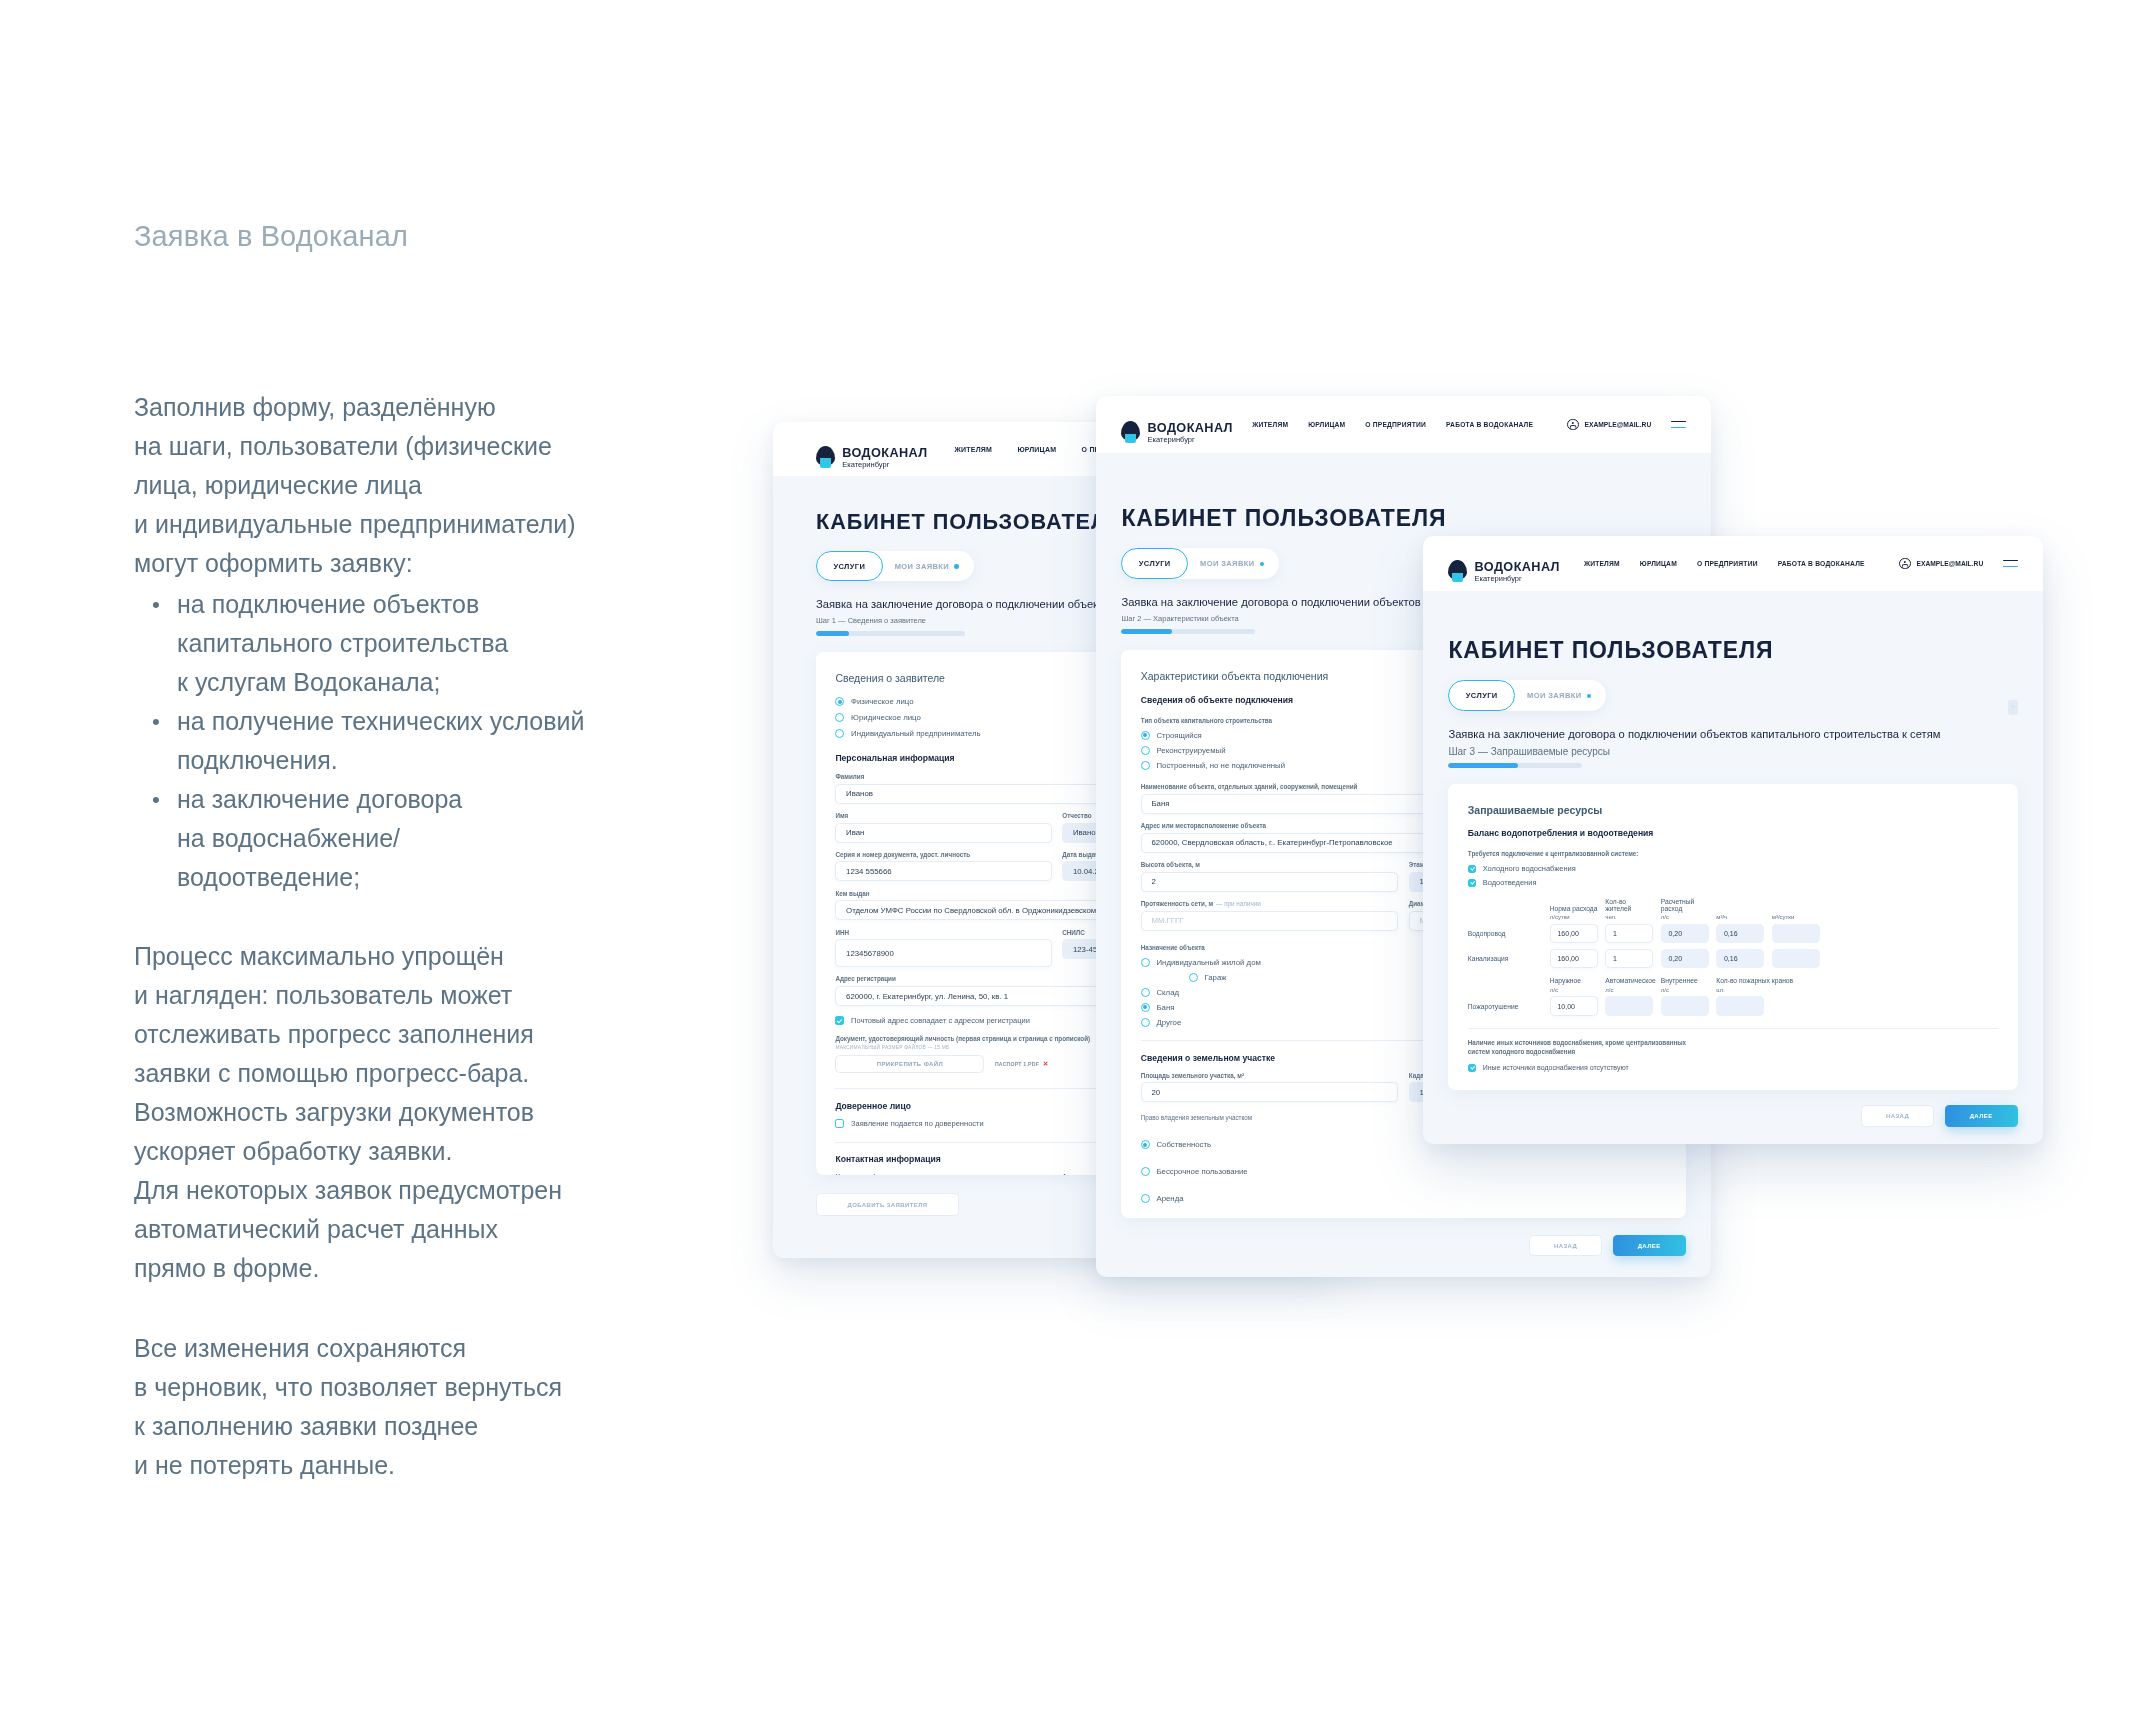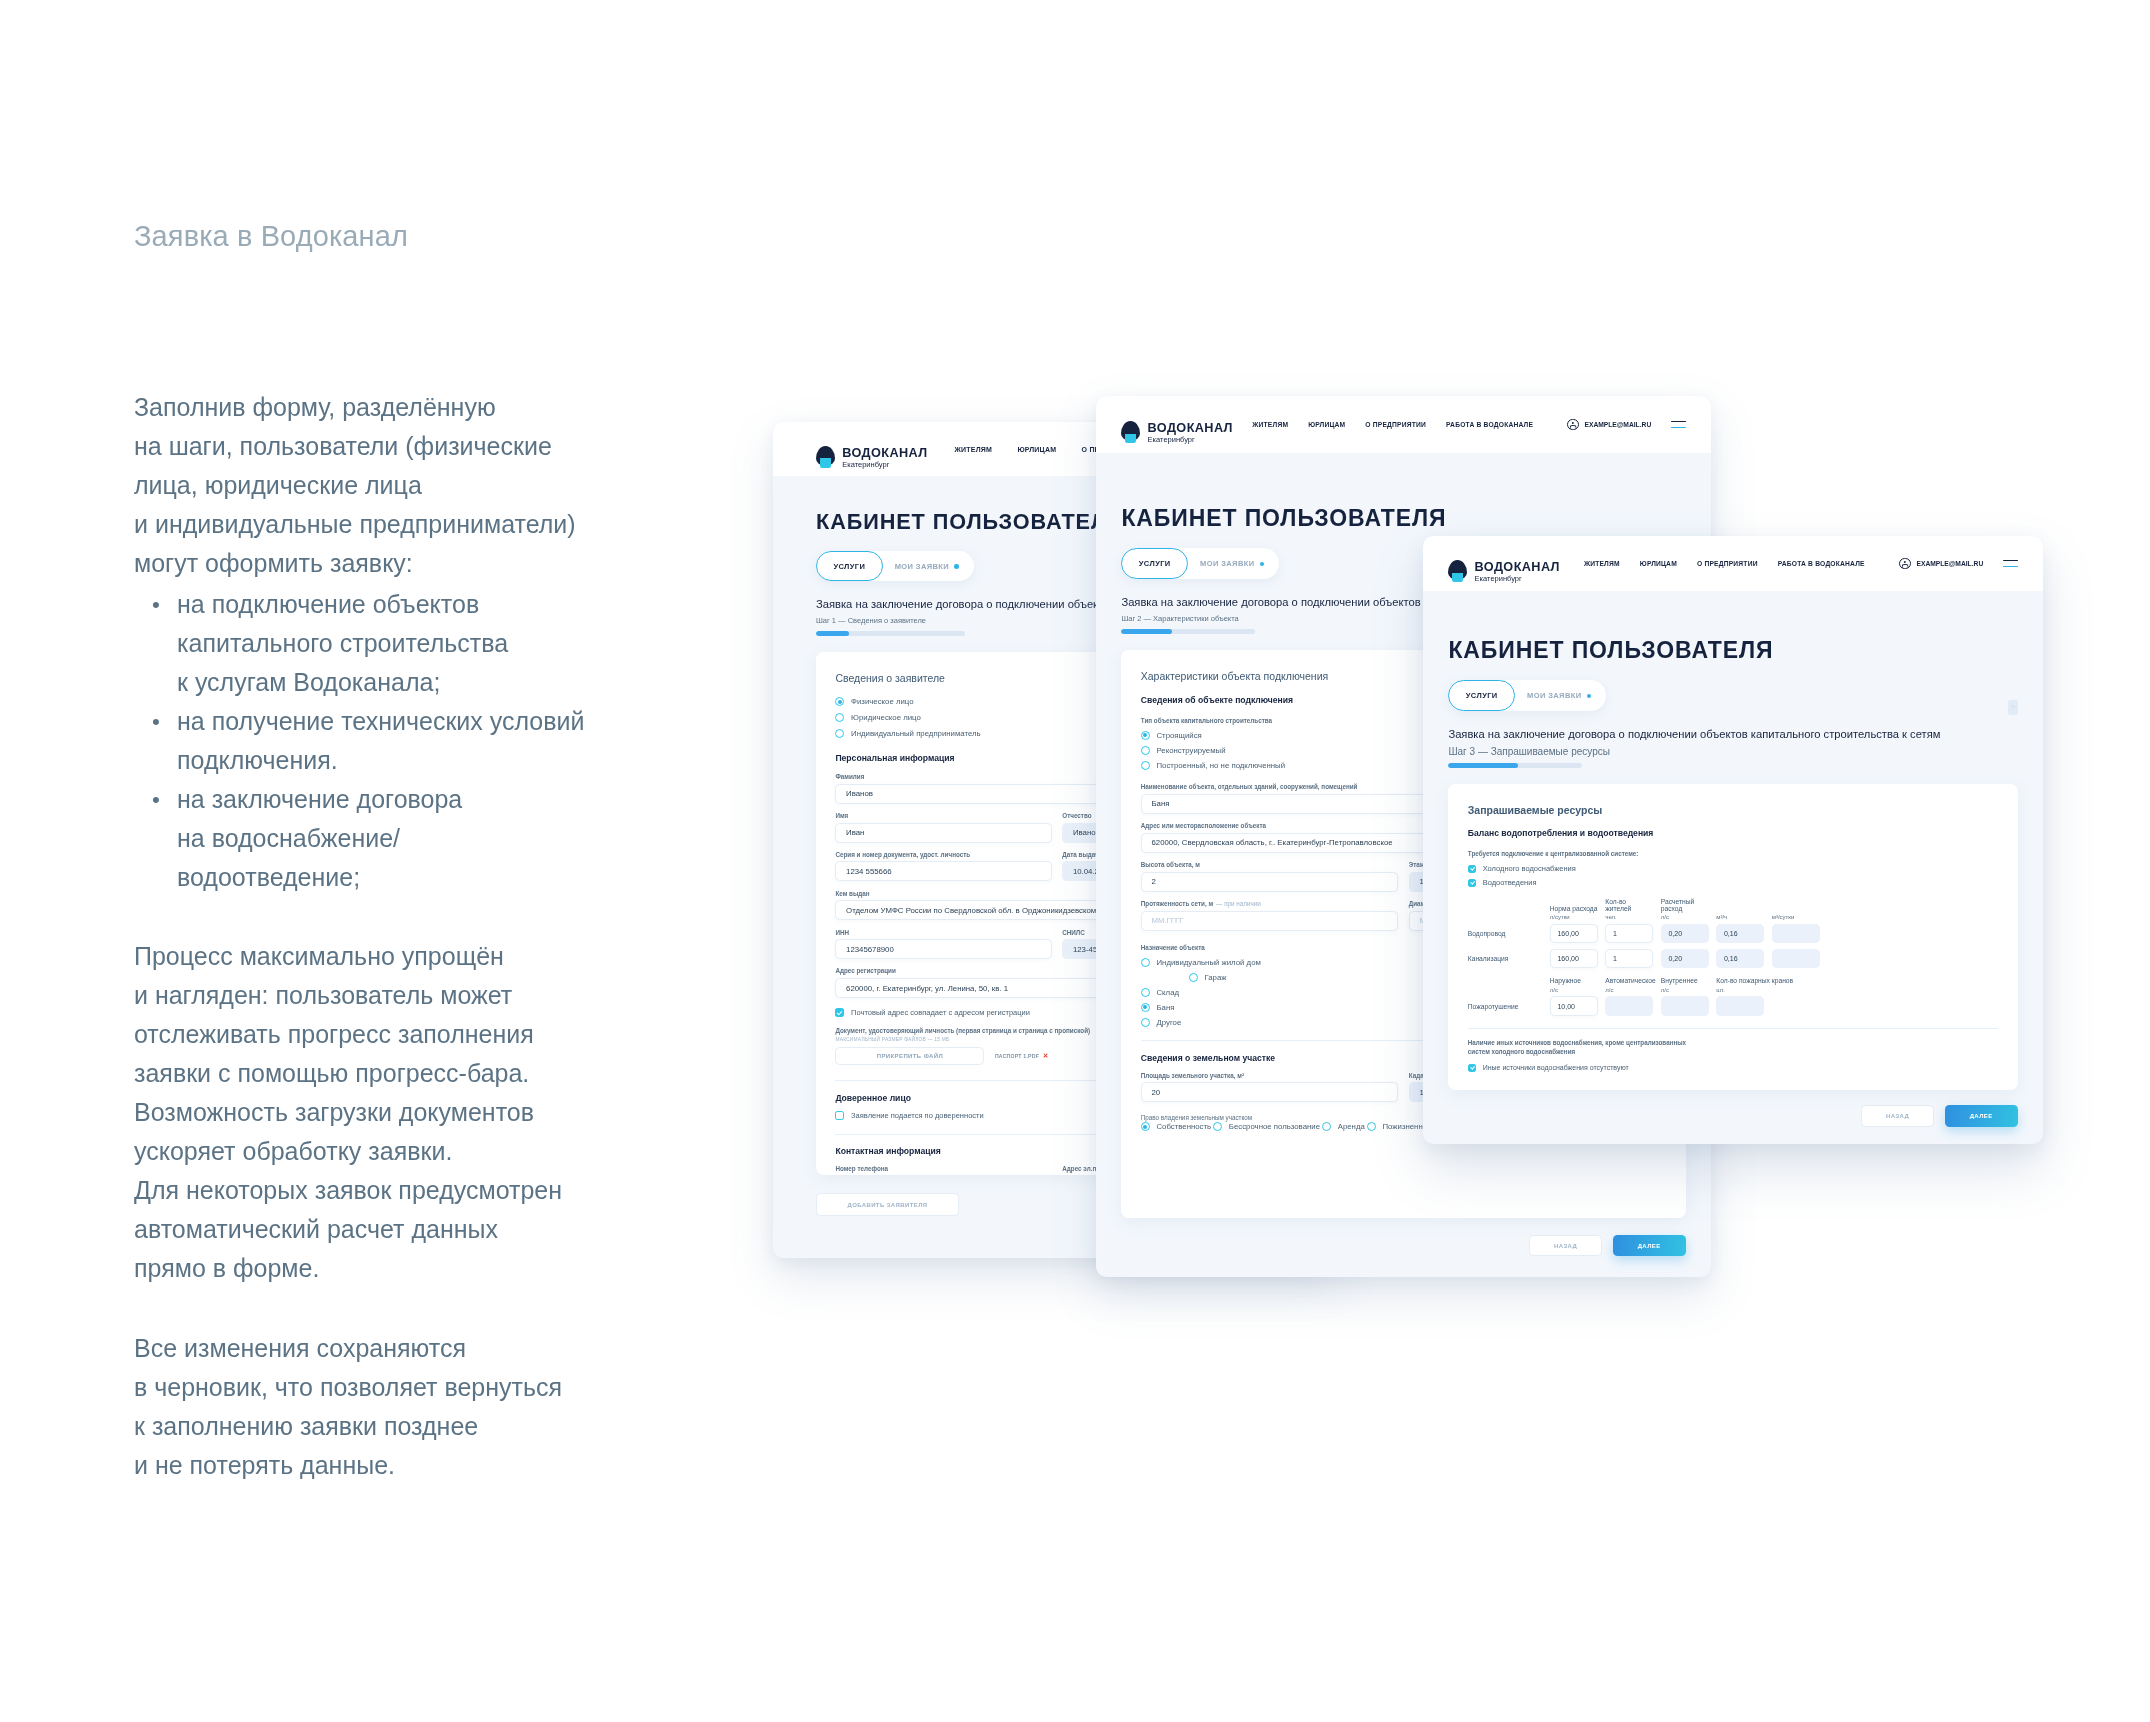--- a/index.html
+++ b/index.html
@@ -376,21 +376,21 @@
         <div style="margin-top:8.2px;">
           <div class="lbl" style="font-size:6.3px;">Кем выдан</div>
           <div class="input" style="height:20px; margin-top:3.7px; padding:0 9.7px; font-size:7.8px;">
             <span>Отделом УМФС России по Свердловской обл. в Орджоникидзевском</span>
           </div>
         </div>
 
         <div style="display:flex; gap:10.5px; margin-top:8.2px;">
           <div style="flex:1;">
             <div class="lbl" style="font-size:6.3px;">ИНН</div>
-            <div class="input" style="height:20px; margin-top:3.7px; padding:0 9.7px; font-size:7.8px;">
+            <div class="input" style="height:28px; margin-top:3.7px; padding:0 9.7px; font-size:7.8px;">
               <span>12345678900</span>
             </div>
           </div>
           <div style="flex:1;">
             <div class="lbl" style="font-size:6.3px;">СНИЛС</div>
             <div class="input ghost" style="height:20px; margin-top:3.7px; padding:0 9.7px; font-size:7.8px;">
               <span>123-456-789 00</span>
             </div>
           </div>
         </div>
@@ -595,21 +595,21 @@
           </div>
           <div style="flex:1;">
             <div class="lbl" style="font-size:6.3px;">Кадастровый номер земельного участка</div>
             <div class="input ghost" style="height:20px; margin-top:3.7px; padding:0 9.7px; font-size:7.8px;">
               <span>10:20:300400:5000</span>
             </div>
           </div>
         </div>
 
         <div class="lbl-reg" style="font-size:6.3px; margin-top:12px;">Право владения земельным участком</div>
-        <div style="margin-top:1px; display:flex; flex-direction:row; gap:2px;">
+        <div style="margin-top:19px; display:flex; flex-direction:column; gap:18px;">
           <div class="rrow" style="gap:6.7px; font-size:7.8px;">
             <i class="radio on" style="width:9px;height:9px;"></i>
             <span>Собственность</span>
           </div>
           <div class="rrow" style="gap:6.7px; font-size:7.8px;">
             <i class="radio" style="width:9px;height:9px;"></i>
             <span>Бессрочное пользование</span>
           </div>
           <div class="rrow" style="gap:6.7px; font-size:7.8px;">
             <i class="radio" style="width:9px;height:9px;"></i>

